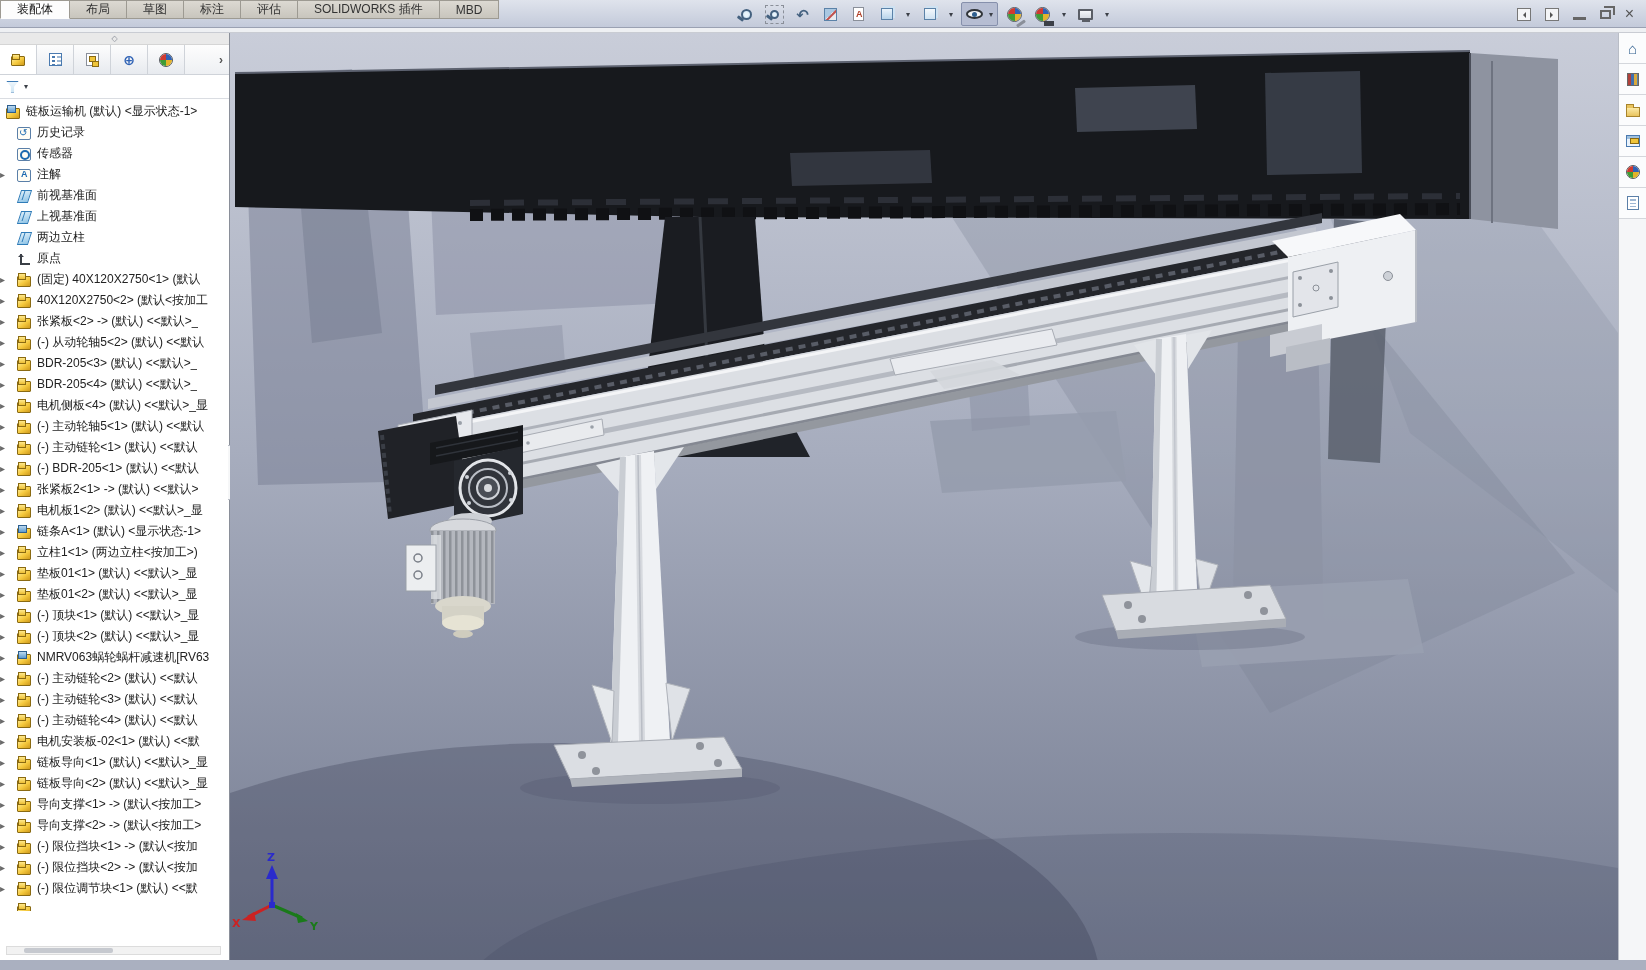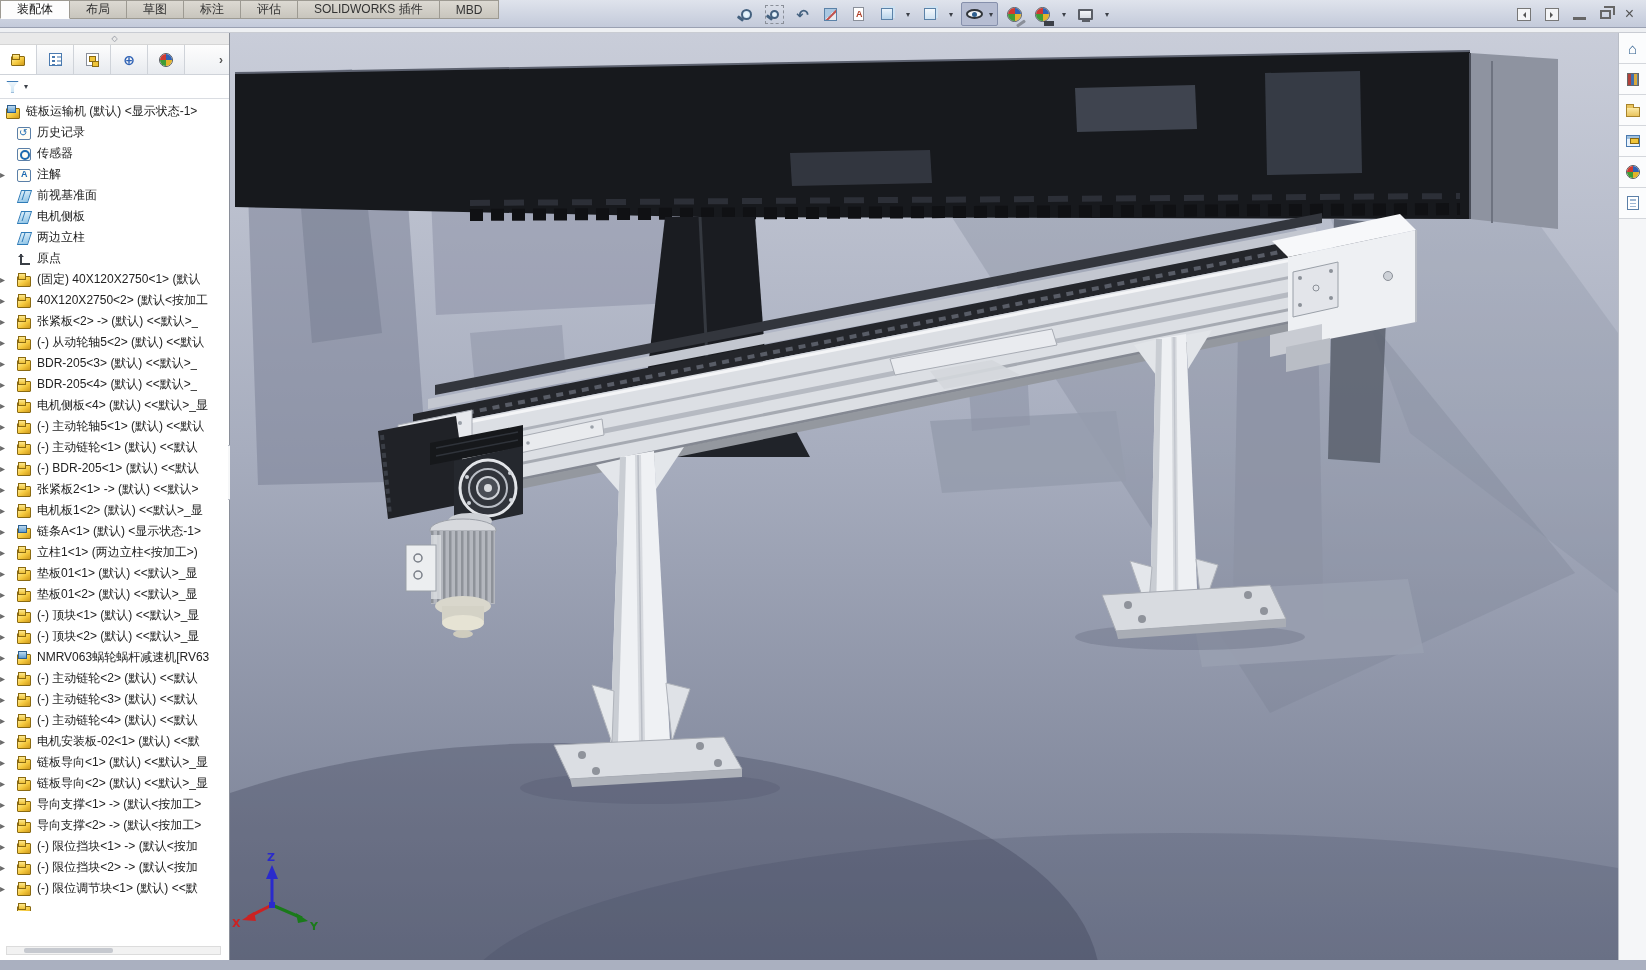--- a/index.html
+++ b/index.html
@@ -280,21 +280,21 @@
         <span class="tlabel">注解</span>
       </div>
         <div class="tree-row t-plane">
         <span class="arrow" style="visibility: hidden;"></span>
         <span class="ticon"></span>
         <span class="tlabel">前视基准面</span>
       </div>
         <div class="tree-row t-plane">
         <span class="arrow" style="visibility: hidden;"></span>
         <span class="ticon"></span>
-        <span class="tlabel">电机侧板</span>
+        <span class="tlabel">上视基准面</span>
       </div>
         <div class="tree-row t-plane">
         <span class="arrow" style="visibility: hidden;"></span>
         <span class="ticon"></span>
         <span class="tlabel">两边立柱</span>
       </div>
         <div class="tree-row t-origin">
         <span class="arrow" style="visibility: hidden;"></span>
         <span class="ticon"></span>
         <span class="tlabel">原点</span>

